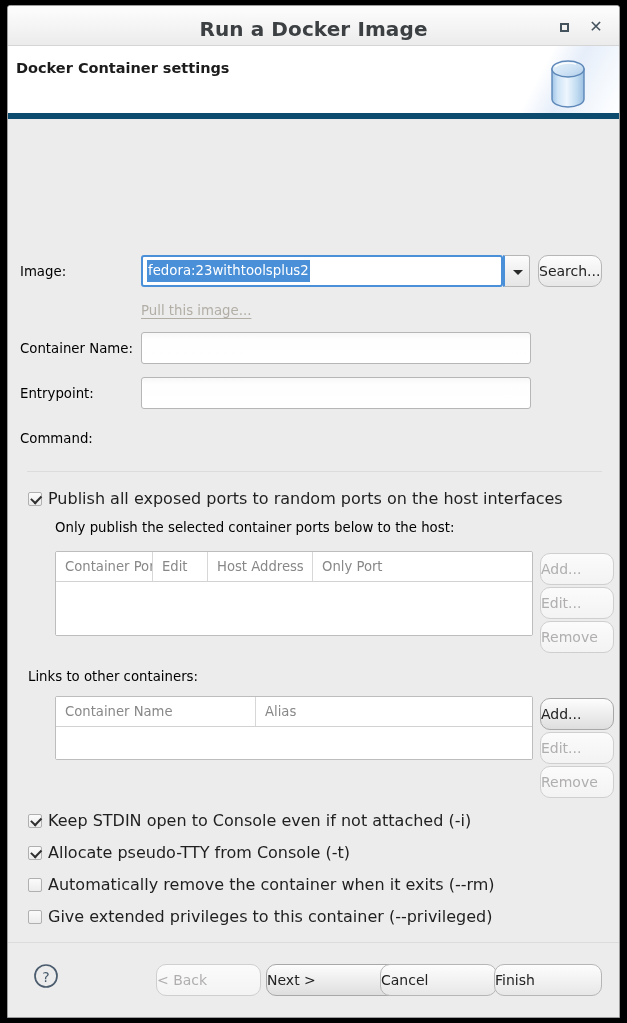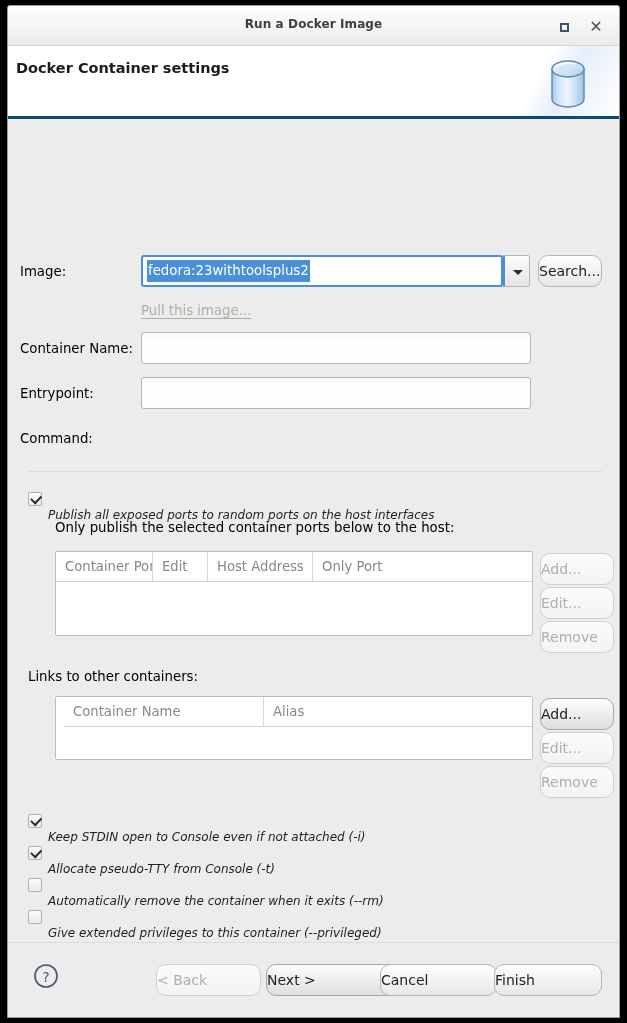--- a/index.html
+++ b/index.html
@@ -29,21 +29,21 @@
     position: relative;
     height: 40px;
     flex: 0 0 40px;
     background: linear-gradient(to bottom, #fdfdfd 0%, #f4f4f4 55%, #ebebeb 100%);
     border-bottom: 1px solid #d5d5d5;
   }
   #titlebar .title {
     position: absolute;
     left: 0; right: 0; top: 11px;
     text-align: center;
-    font-size: 12px;
+    font-size: 20px;
     font-weight: bold;
     color: #3c4043;
     letter-spacing: .1px;
   }
   .wbtn {
     position: absolute;
     top: 12px;
     width: 18px; height: 18px;
     color: #44535e;
     font-size: 14px;
@@ -53,21 +53,21 @@
   }
   #btn-max { right: 46px; }
   #btn-close { right: 14px; font-size: 16px; font-weight: bold; }
   .sq { display:inline-block; width:9px; height:9px; border:2px solid #44535e; }
 
   
   #header {
     position: relative;
     flex: 0 0 73px;
     background: #ffffff;
-    border-bottom: 3px solid #0c4a6e;
+    border-bottom: 6px solid #0c4a6e;
     overflow: hidden;
   }
   #header .htitle {
     position: absolute;
     left: 8px; top: 14px;
     font-size: 14.5px;
     font-weight: bold;
     color: #1c1c1c;
   }
   #header .hbanner {
@@ -224,26 +224,25 @@
     content: "";
     position: absolute;
     left: 2px; top: 2px;
     width: 8px; height: 4.5px;
     border-left: 2.4px solid #2f2f2f;
     border-bottom: 2.4px solid #2f2f2f;
     transform: rotate(-46deg);
   }
   .cbtext {
     position: absolute;
-    left: 20px; top: 16px;
-    font-size: 12px;
+    left: 20px; top: 0;
+    font-size: 16px;
     color: #1f1f1f;
     white-space: nowrap;
     line-height: 16px;
-    font-style: italic;
   }
 
   
   #footer {
     position: absolute;
     left: 0; right: 0; bottom: 0;
     height: 75px;
     background: #ececec;
     border-top: 1px solid #dcdcdc;
   }
@@ -335,21 +334,21 @@
       </div>
       <div class="tbody" style="height:54px;"></div>
     </div>
 
     <div class="pbtn disabled" style="position:absolute; left:532px; top:434px; width:74px; height:32px; line-height:30px;">Add...</div>
     <div class="pbtn disabled" style="position:absolute; left:532px; top:468px; width:74px; height:32px; line-height:30px;">Edit...</div>
     <div class="pbtn disabled" style="position:absolute; left:532px; top:502px; width:74px; height:32px; line-height:30px;">Remove</div>
 
     <div class="lbl row" style="left:20px; top:550px;">Links to other containers:</div>
 
-    <div class="tbl" style="left:47px; top:577px; width:478px; height:64px;padding-left:8px;">
+    <div class="tbl" style="left:47px; top:577px; width:478px; height:64px;">
       <div class="thead">
         <div class="th" style="left:0; width:200px;">Container Name</div>
         <div class="th last" style="left:200px; width:276px;">Alias</div>
       </div>
       <div class="tbody" style="height:33px;"></div>
     </div>
 
     <div class="pbtn default" style="position:absolute; left:532px; top:579px; width:74px; height:32px; line-height:30px;">Add...</div>
     <div class="pbtn disabled" style="position:absolute; left:532px; top:613px; width:74px; height:32px; line-height:30px;">Edit...</div>
     <div class="pbtn disabled" style="position:absolute; left:532px; top:647px; width:74px; height:32px; line-height:30px;">Remove</div>

